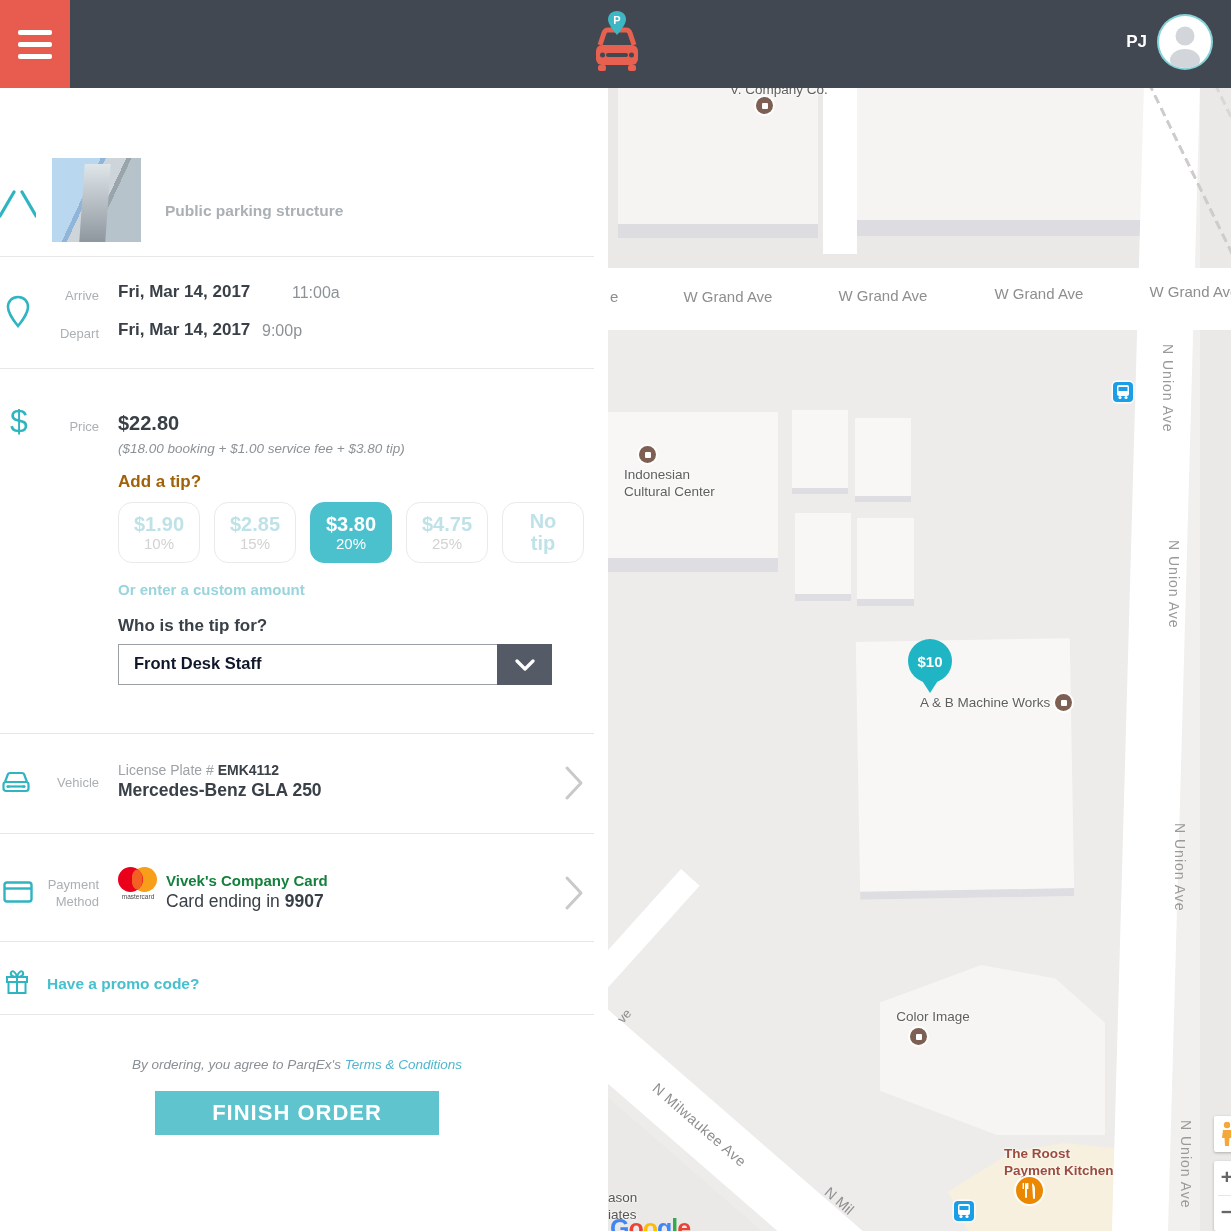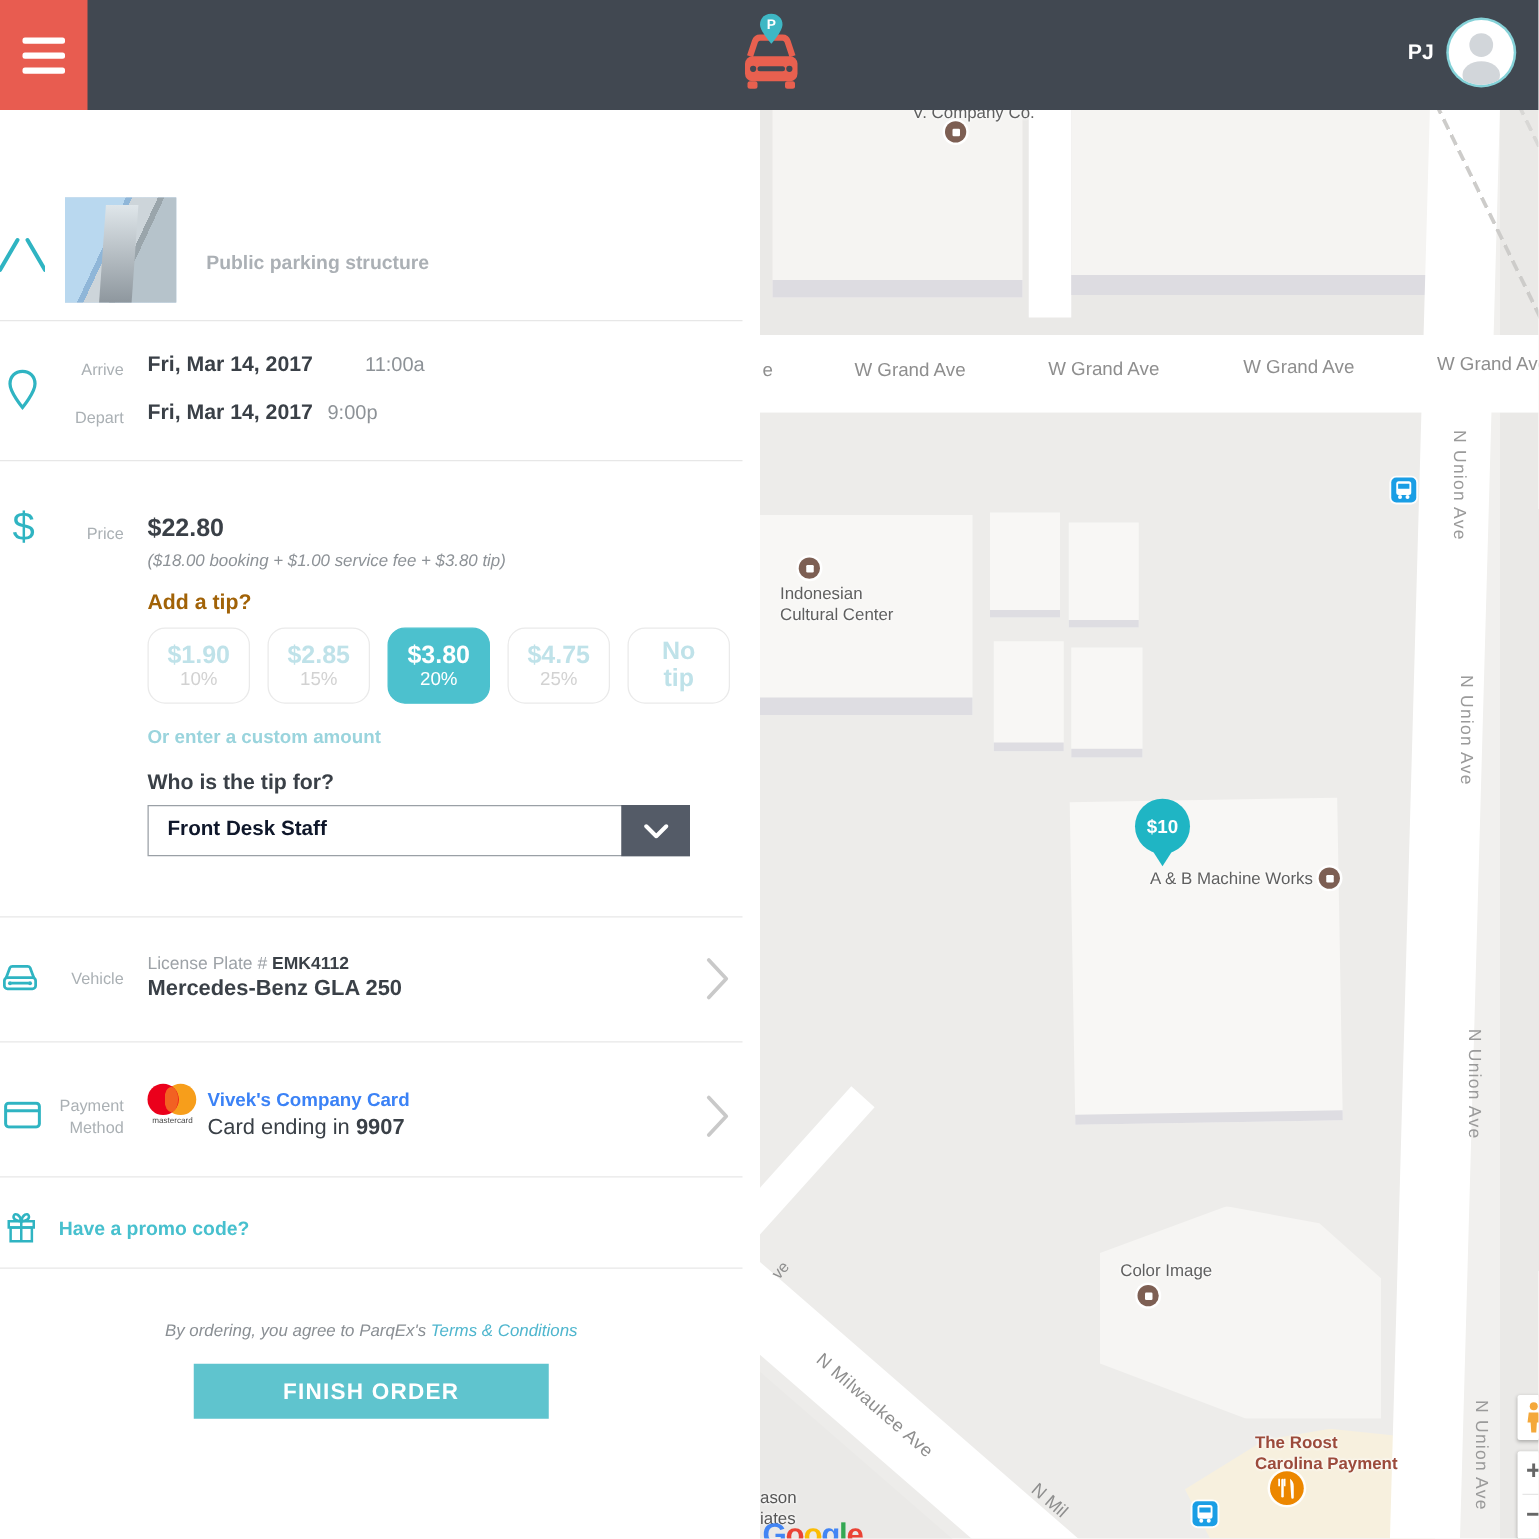--- a/index.html
+++ b/index.html
@@ -56,30 +56,30 @@
   .plate-line b { color:#3a4047; }
   .veh-model { position:absolute; left:118px; top:692px; font-size:17.5px; font-weight:bold; color:#3a4047; }
 
   .mc { position:absolute; left:118px; top:779px; width:40px; height:34px; }
   .mc .c1,.mc .c2,.mc .lens { position:absolute; top:0; width:25px; height:25px; border-radius:50%; }
   .mc .c1 { left:0; background:#eb001b; }
   .mc .c2 { left:14px; background:#f79e1b; }
   .mc .lens { left:14px; width:11px; background:#f26122; border-radius:0;
               clip-path:ellipse(5.5px 10px at 5px 12.5px); }
   .mc .word { position:absolute; left:-2px; top:26px; width:44px; text-align:center; font-size:6.5px; color:#4a4a4a; }
-  .card-name { position:absolute; left:166px; top:784px; font-size:15px; font-weight:bold; color:#3b82f6; }
+  .card-name { position:absolute; left:166px; top:784px; font-size:15px; font-weight:bold; color:#15803d; }
   .card-ending { position:absolute; left:166px; top:803px; font-size:17.5px; color:#3a4047; }
   .card-ending b { font-weight:bold; }
 
   .promo-link { position:absolute; left:47px; top:887px; font-size:15.5px; font-weight:bold; color:#47c0ce; cursor:pointer; }
 
   .terms { position:absolute; left:0; top:969px; width:594px; text-align:center; font-size:13.5px; font-style:italic; color:#8a8f94; }
   .terms a { color:#4fb6ce; text-decoration:none; font-style:italic; cursor:pointer; }
   .finish-btn { position:absolute; left:155px; top:1003px; width:284px; height:44px; background:#5fc4ce; border:none;
-                color:#fff; font-family:inherit; font-size:18px; font-weight:bold; letter-spacing:1px; cursor:pointer; }
+                color:#fff; font-family:inherit; font-size:22px; font-weight:bold; letter-spacing:1px; cursor:pointer; }
 
   .side-icon { position:absolute; }
 
   
   .map { position:absolute; left:608px; top:88px; width:623px; height:1143px; background:#f1f0ee; overflow:hidden; z-index:10; }
   .blk { position:absolute; }
   .road { position:absolute; background:#fff; }
   .street-label { position:absolute; color:#8e8e8e; font-size:15px; white-space:nowrap; }
   .street-label.vert { writing-mode:vertical-rl; font-size:14px; color:#9a9a9a; letter-spacing:1px; }
   .poi-label { position:absolute; color:#5f5f5f; font-size:13.5px; line-height:1.25; white-space:nowrap;
@@ -163,21 +163,21 @@
       <div class="head">$10</div>
     </div>
     <div class="poi-label" style="left:312px;top:607px;">A &amp; B Machine Works</div>
     <div class="poim" style="left:447px;top:606px;"></div>
 
     <div class="poi-label" style="left:255px;top:921px;width:140px;text-align:center;">Color Image</div>
     <div class="poim" style="left:302px;top:940px;"></div>
 
     <div class="poi-label" style="left:396px;top:1058px;color:#9c4b3c;text-align:left;width:125px;font-weight:bold;">
       <div>The Roost</div>
-      <div>Carolina Payment</div>
+      <div>Payment Kitchen</div>
     </div>
     <div class="roost-icon">
       <svg width="27" height="27" viewBox="0 0 27 27">
         <g fill="#fff">
           <rect x="9" y="6" width="2" height="15" rx="1"></rect>
           <rect x="6.6" y="6" width="1.4" height="6"></rect>
           <rect x="11" y="6" width="1.4" height="6"></rect>
           <path d="M16 6 q3 2 3 6 l0 9 q0 1 -1 1 q-1 0 -1 -1 z"></path>
         </g>
       </svg>

